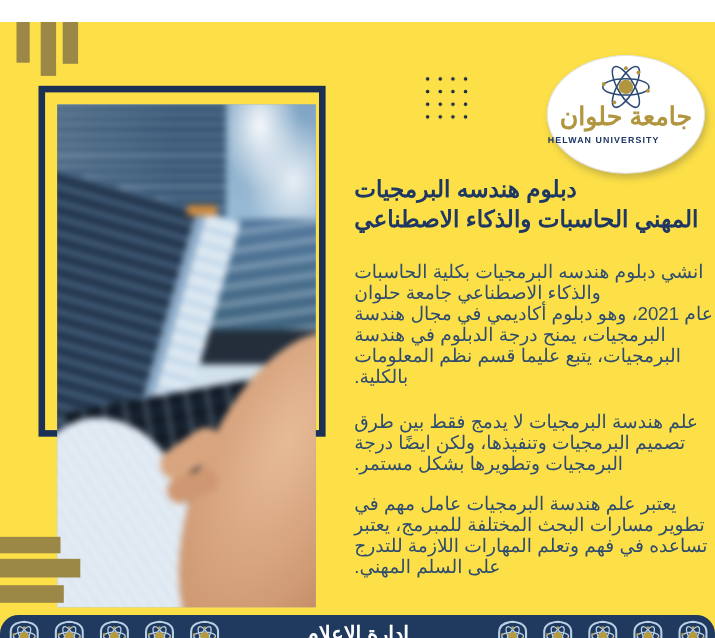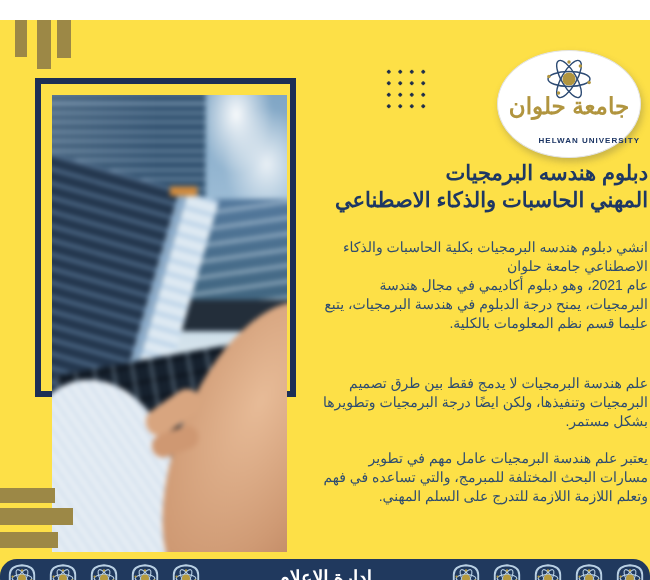--- a/index.html
+++ b/index.html
@@ -19,21 +19,21 @@
   .dots{position:absolute;left:383px;top:46px;width:44px;height:44px;
         background-image:radial-gradient(circle,#1b2b4a 1.5px,transparent 1.9px);
         background-size:11.5px 11.5px;}
 
   
   .logo{position:absolute;left:497px;top:30px;width:142px;height:106px;background:#fff;
         border-radius:50%;border:1px solid #e3e3e3;box-shadow:2px 4px 7px rgba(70,70,70,.28);z-index:7;}
   .logo-atom{position:absolute;left:50%;top:7px;transform:translateX(-50%);width:60px;height:42px;}
   .logo-ar{position:absolute;top:42px;left:0;width:100%;text-align:center;
            font-size:23px;font-weight:bold;color:#b1953f;line-height:26px;}
-  .logo-en{position:absolute;top:85px;left:0;width:100%;text-align:right;
+  .logo-en{position:absolute;top:72px;left:0;width:100%;text-align:left;
            font-size:8px;font-weight:bold;letter-spacing:1px;color:#1c3564;}
 
   
   .frame{position:absolute;left:35px;top:58px;width:261px;height:319px;box-sizing:border-box;
          border:6px solid #1c2f55;z-index:2;}
   .photo{position:absolute;left:52px;top:75px;width:235px;height:457px;overflow:hidden;z-index:3;background:#7fa3c4;}
   .ph{position:absolute;left:0;top:0;width:100%;height:100%;filter:blur(2.6px);transform:scale(1.05);}
   .l{position:absolute;}
   .l-topleft{left:0;top:0;width:152px;height:118px;background:#30506e;
      background-image:repeating-linear-gradient(180deg,rgba(205,228,248,.55) 0 2px,transparent 2px 9px),
@@ -58,23 +58,23 @@
      background:linear-gradient(180deg,#9fb2bf,#e2eaf0 55%,#c6d4dd);}
   .l-desk{left:115px;top:424px;width:120px;height:40px;background:linear-gradient(90deg,#a97f55,#c89a6a);}
   .l-sleeve{left:-28px;top:282px;width:152px;height:205px;border-radius:45% 55% 40% 50%;background:#e7eef5;
      background-image:repeating-linear-gradient(55deg,rgba(90,140,190,.22) 0 2px,transparent 2px 9px);}
   .l-arm{left:125px;top:200px;width:150px;height:300px;border-radius:48% 52% 45% 55%;transform:rotate(24deg);
      background:radial-gradient(ellipse at 40% 35%,#e7bb97,#cf9a74 60%,#b97f5c);}
   .l-f1{left:92px;top:300px;width:58px;height:26px;border-radius:14px;transform:rotate(-35deg);background:#d8a57f;}
   .l-f2{left:100px;top:330px;width:46px;height:22px;border-radius:12px;transform:rotate(-20deg);background:#cf9872;}
 
   
-  .col{position:absolute;left:322px;width:326px;direction:rtl;text-align:right;z-index:4;}
+  .col{position:absolute;left:322px;width:326px;direction:rtl;text-align:left;z-index:4;}
   .title{top:139px;color:#1e3863;font-weight:bold;font-size:21px;line-height:27px;}
-  .para{color:#2e4c70;font-size:14px;line-height:19px;white-space:pre-line;}
+  .para{color:#2e4c70;font-size:17px;line-height:19px;white-space:pre-line;}
   .p1{top:218px;} .p2{top:354px;} .p3{top:429px;}
 
   
   .banner{position:absolute;left:0;top:539px;width:650px;height:37px;background:#20395e;z-index:8;border-radius:17px;}
   .banner-label{position:absolute;left:0;top:0;width:100%;height:37px;line-height:37px;text-align:center;
         color:#ffffff;font-size:19px;font-weight:bold;direction:rtl;}
   .arch-group{position:absolute;top:2px;display:flex;gap:9px;}
   .arch-left{left:6px;} .arch-right{right:4px;}
   .arch{width:32px;height:33px;display:block;}
   .footer-strip{position:absolute;left:0;top:576px;width:650px;height:4px;background:#a4b8c9;z-index:8;}
@@ -134,21 +134,21 @@
   <div class="gold bar-h3"></div>
 
   <div class="col title">
     <div>دبلوم هندسه البرمجيات</div>
     <div>المهني الحاسبات والذكاء الاصطناعي</div>
   </div>
 
   <div class="col para p1">انشي دبلوم هندسه البرمجيات بكلية الحاسبات والذكاء الاصطناعي جامعة حلوان
 عام 2021، وهو دبلوم أكاديمي في مجال هندسة البرمجيات، يمنح درجة الدبلوم في هندسة البرمجيات، يتبع عليما قسم نظم المعلومات بالكلية.</div>
   <div class="col para p2">علم هندسة البرمجيات لا يدمج فقط بين طرق تصميم البرمجيات وتنفيذها، ولكن ايضًا درجة البرمجيات وتطويرها بشكل مستمر.</div>
-  <div class="col para p3">يعتبر علم هندسة البرمجيات عامل مهم في تطوير مسارات البحث المختلفة للمبرمج، والتي تساعده في فهم وتعلم اللازمة اللازمة للتدرج على السلم المهني.</div>
+  <div class="col para p3">يعتبر علم هندسة البرمجيات عامل مهم في تطوير مسارات البحث المختلفة للمبرمج، يعتبر تساعده في فهم وتعلم المهارات اللازمة للتدرج على السلم المهني.</div>
 
   <div class="banner">
     <div class="arch-group arch-left">
       <svg class="arch" viewBox="0 0 34 34">
         <path d="M4 34 V14 Q4 5 17 4 Q30 5 30 14 V34" fill="none" stroke="#b9d0e4" stroke-width="2"></path>
         <g stroke="#b9d0e4" fill="none" stroke-width="1.2">
           <ellipse cx="17" cy="18" rx="10.5" ry="4"></ellipse>
           <ellipse cx="17" cy="18" rx="10.5" ry="4" transform="rotate(60 17 18)"></ellipse>
           <ellipse cx="17" cy="18" rx="10.5" ry="4" transform="rotate(120 17 18)"></ellipse>
         </g>

